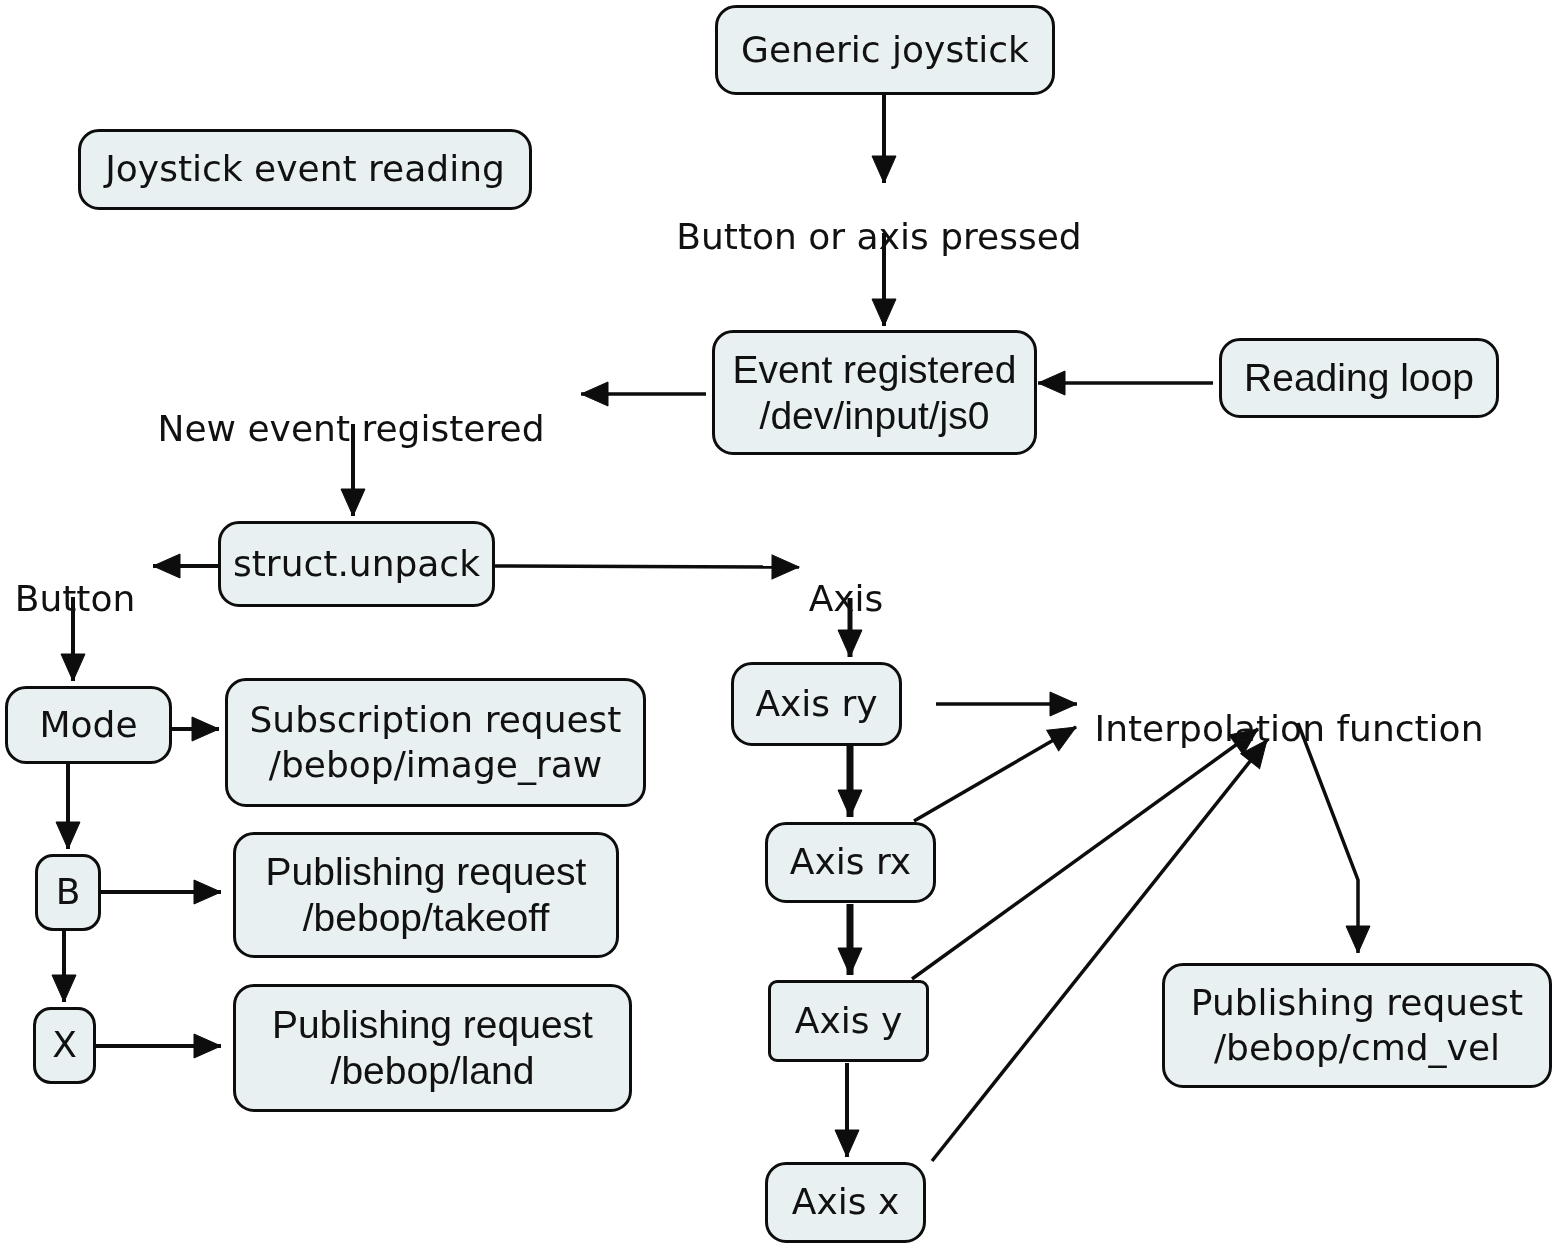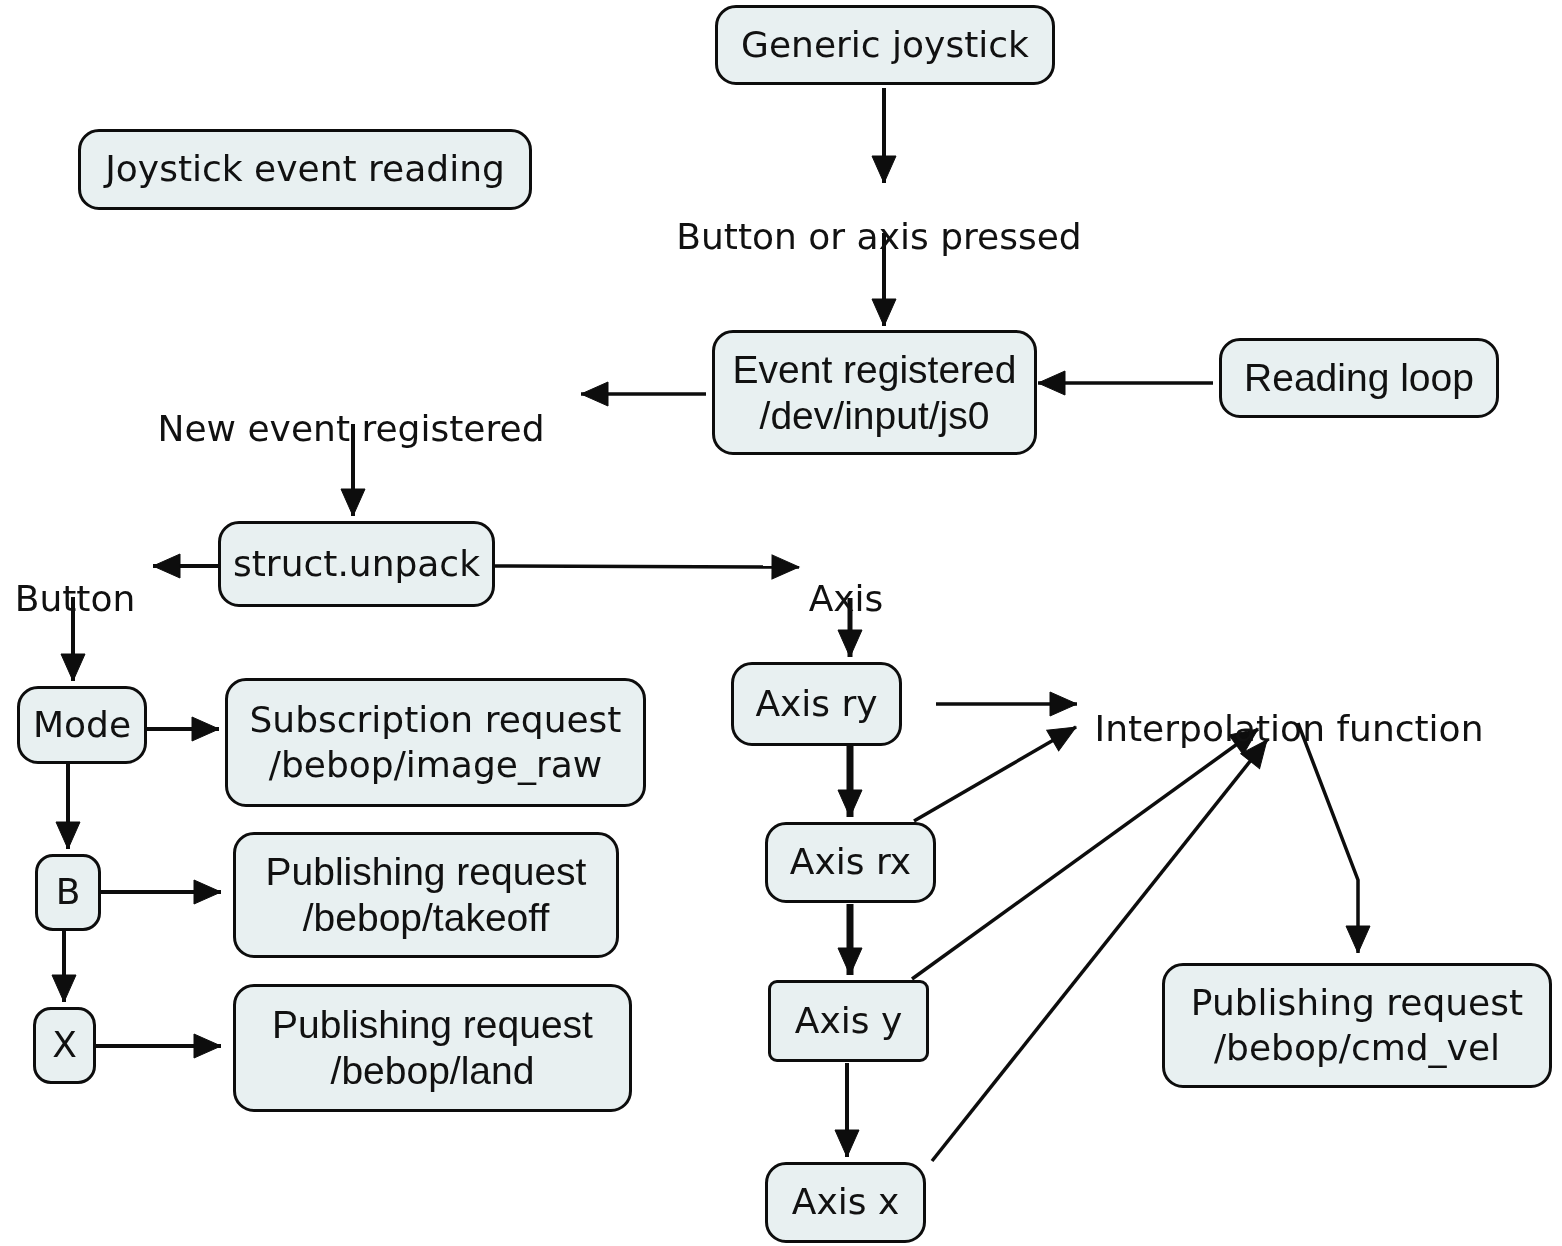--- a/index.html
+++ b/index.html
@@ -44,26 +44,26 @@
   .lbl {
     position: absolute;
     z-index: 2;
     font-size: 36px;
     text-align: center;
     white-space: nowrap;
     line-height: 1.2;
     margin-top: 28px;
   }
   
-  #n-generic      { left: 715px;  top: 5px;    width: 340px; height: 80px; }
+  #n-generic      { left: 715px;  top: 5px;    width: 340px; height: 90px; }
   #n-jer          { left: 78px;   top: 102px;  width: 454px; height: 81px; margin-top: 27px; }
   #n-event        { left: 706px;  top: 330px;  width: 325px; height: 125px; }
   #n-readloop     { left: 1213px; top: 338px;  width: 280px; height: 80px; }
   #n-struct       { left: 218px;  top: 521px;  width: 277px; height: 86px; }
-  #n-mode         { left: 17px;    top: 686px;  width: 130px; height: 78px; }
+  #n-mode         { left: 5px;    top: 686px;  width: 167px; height: 78px; }
   #n-subscription { left: 225px;  top: 678px;  width: 421px; height: 129px; }
   #n-b            { left: 35px;   top: 854px;  width: 66px;  height: 77px; }
   #n-takeoff      { left: 227px;  top: 832px;  width: 386px; height: 126px; }
   #n-x            { left: 33px;   top: 1007px; width: 63px;  height: 77px; }
   #n-land         { left: 227px;  top: 984px;  width: 399px; height: 128px; }
   #n-axisry       { left: 731px;  top: 662px;  width: 171px; height: 84px; }
   #n-axisrx       { left: 765px;  top: 822px;  width: 171px; height: 81px; }
   #n-axisy        { left: 768px;  top: 980px;  width: 161px; height: 82px; border-radius: 9px; }
   #n-axisx        { left: 765px;  top: 1162px; width: 161px; height: 81px; }
   #n-cmdvel       { left: 1162px; top: 963px;  width: 390px; height: 125px; }

